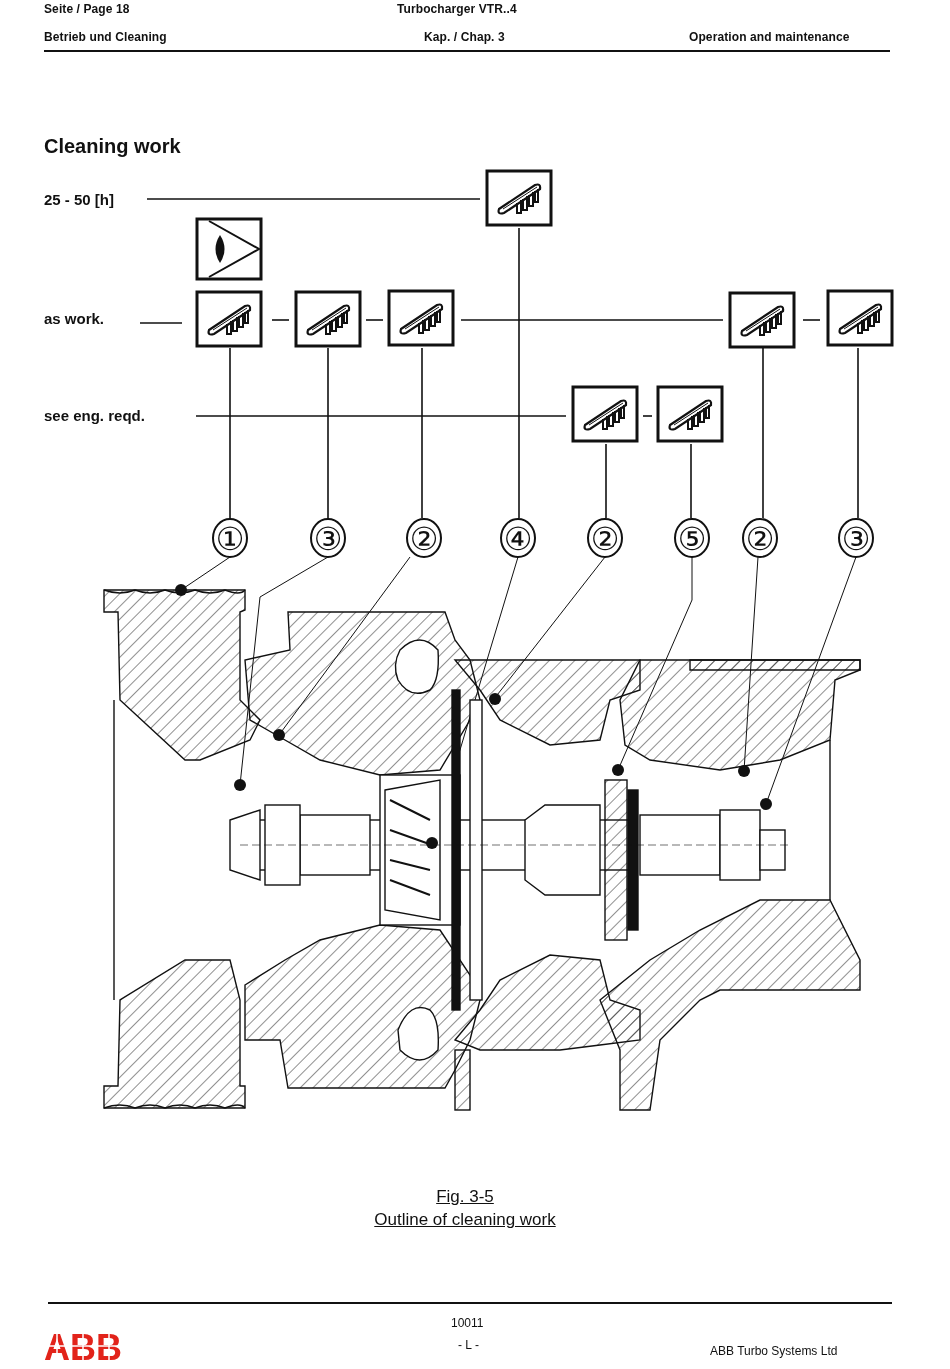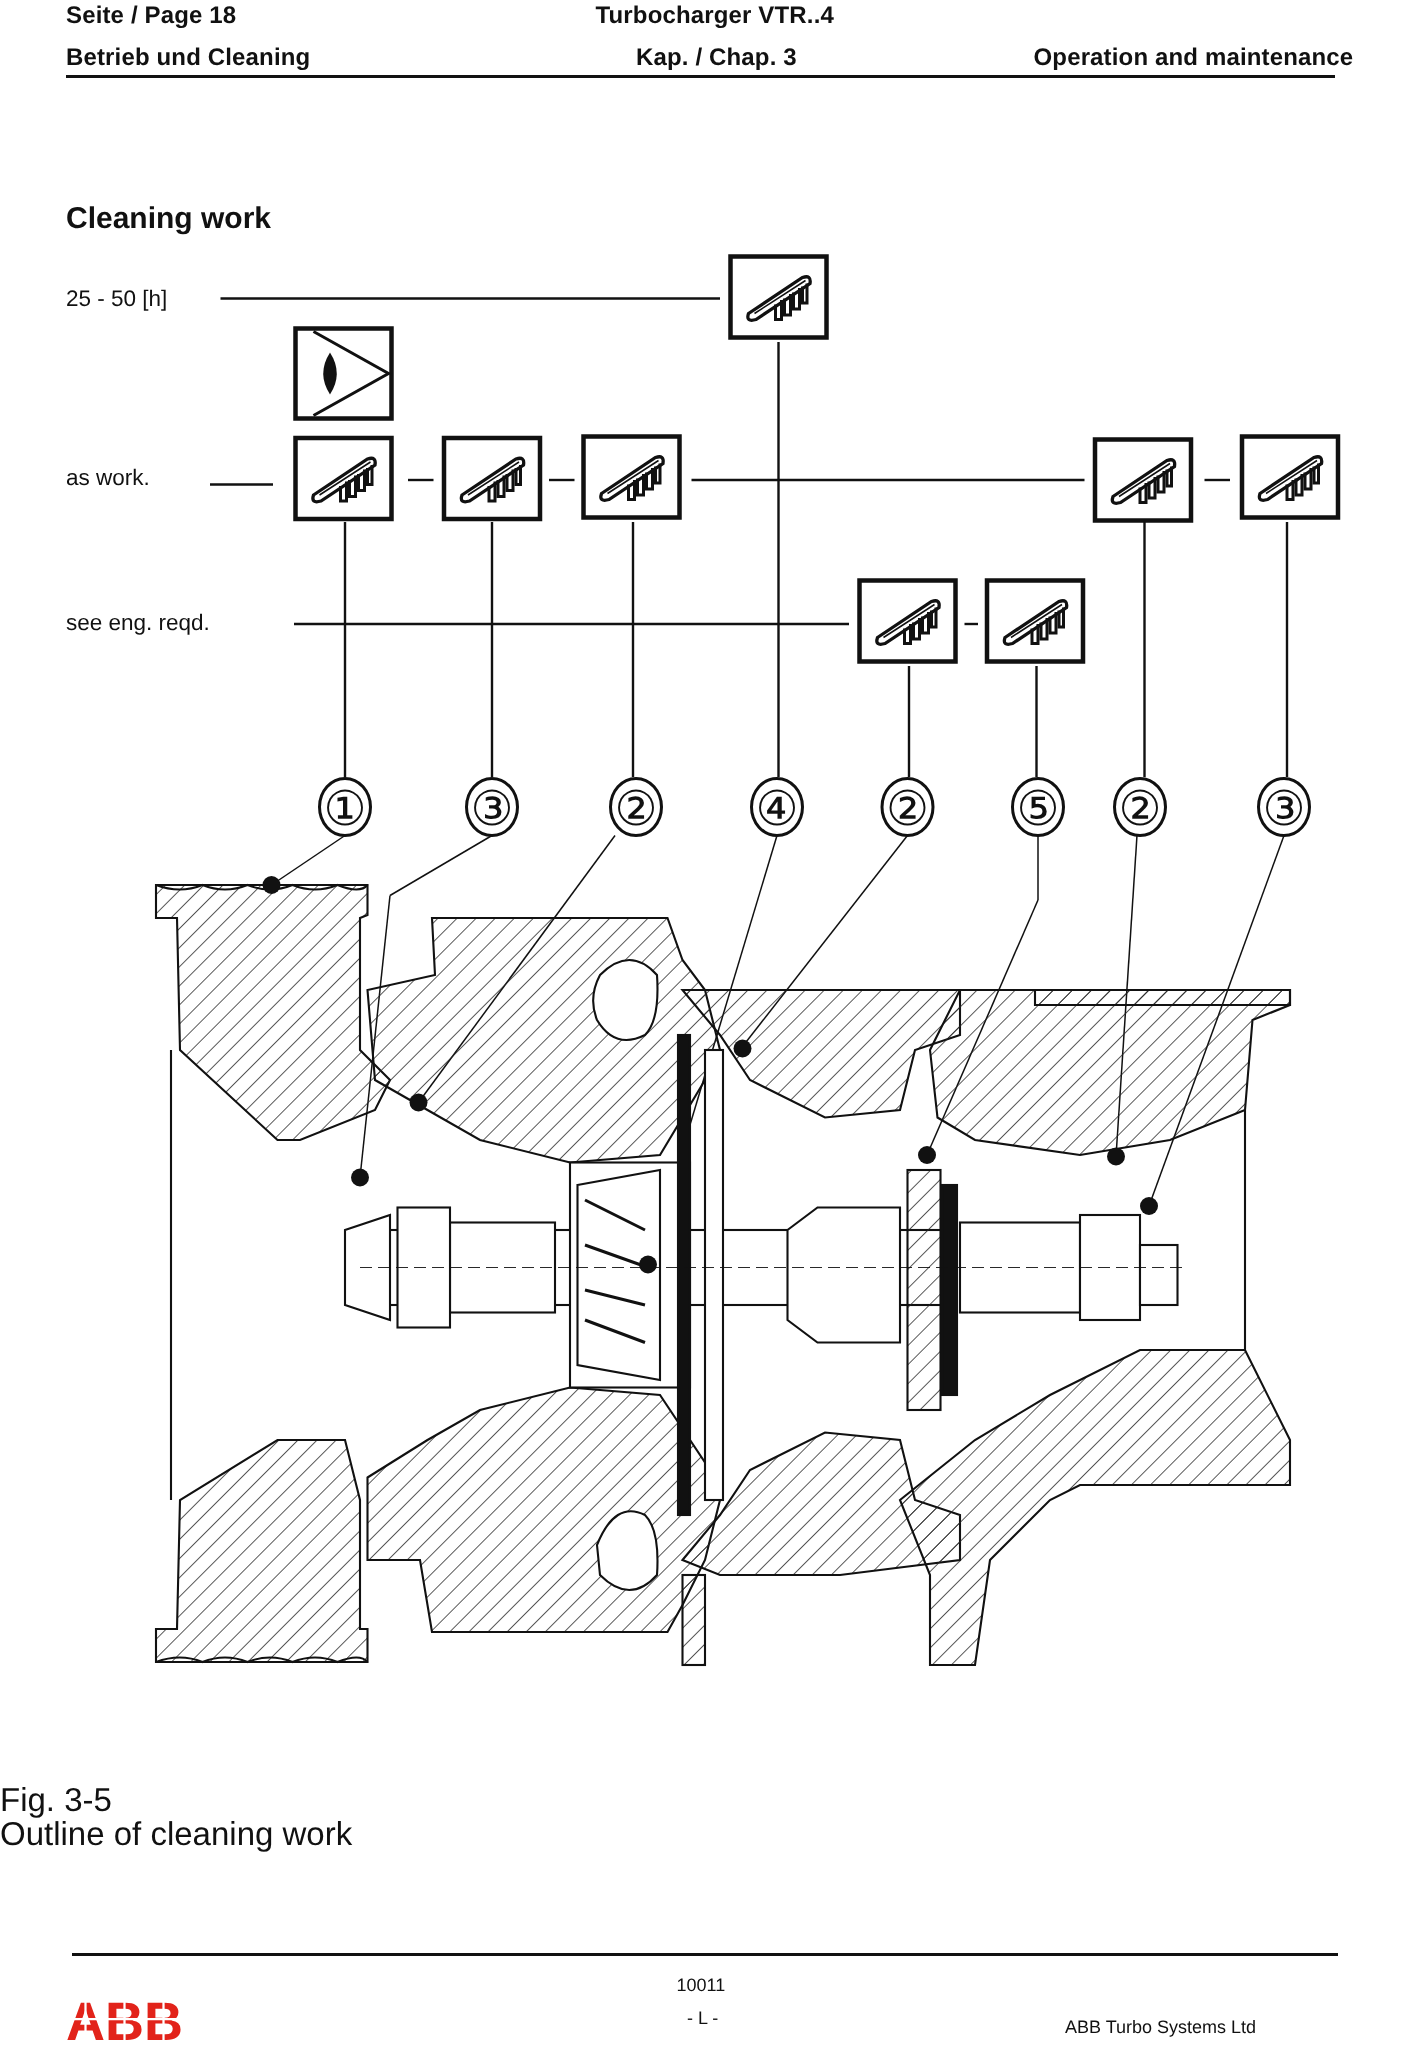--- a/index.html
+++ b/index.html
@@ -1,21 +1,21 @@
 <!DOCTYPE html>
 <html><head>
 <meta charset="utf-8">
 <style>
   html, body { margin:0; padding:0; background:#ffffff; }
   body { width:950px; height:1369px; position:relative; overflow:hidden; font-family:"Liberation Sans", sans-serif; color:#111; }
-  .hdr { position:absolute; font-size:16px; font-weight:bold; letter-spacing:0.1px; }
+  .hdr { position:absolute; font-size:12px; font-weight:bold; letter-spacing:0.1px; }
   .rule { position:absolute; left:44px; width:846px; height:2px; background:#111; }
   .h1 { position:absolute; left:44px; top:100px; font-size:20px; font-weight:bold;margin-top:35px; }
-  .rowlabel { position:absolute; left:44px; font-size:15px; font-weight:normal; }
-  .caption { position:absolute; left:0; width:930px; text-align:left; font-size:22px; }
+  .rowlabel { position:absolute; left:44px; font-size:15px; font-weight:bold; }
+  .caption { position:absolute; left:0; width:930px; text-align:center; font-size:17px;text-decoration:underline; }
   .foot { position:absolute; font-size:12px; }
   .abb { position:absolute; left:44px; top:1330px; }
   svg.diagram { position:absolute; left:0; top:0; }
 </style>
 </head>
 <body>
 
 <div class="hdr" style="left:44px; top:2px;">Seite / Page  18</div>
 <div class="hdr" style="left:397px; top:2px;">Turbocharger VTR..4</div>
 <div class="hdr" style="left:44px; top:30px;">Betrieb und Cleaning</div>

